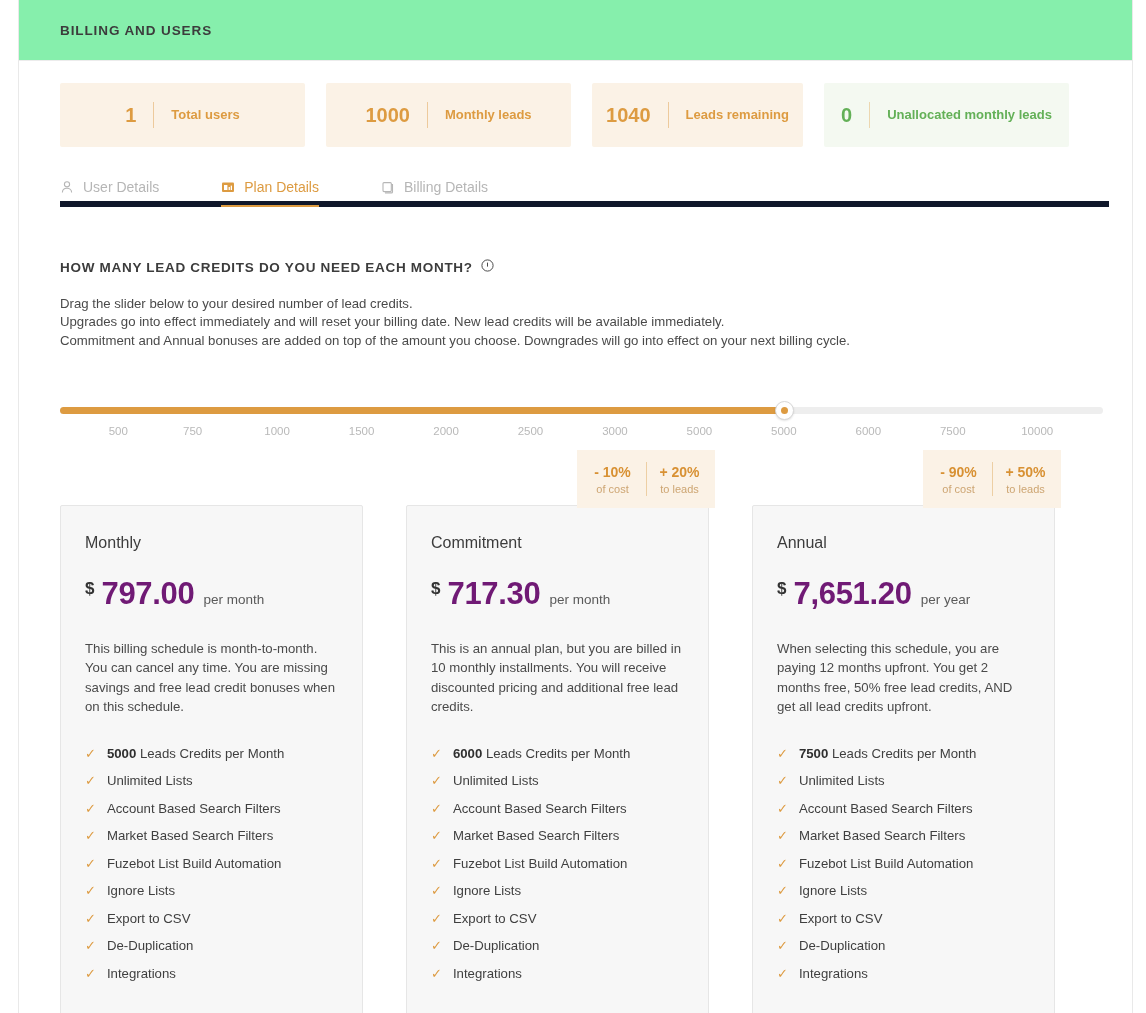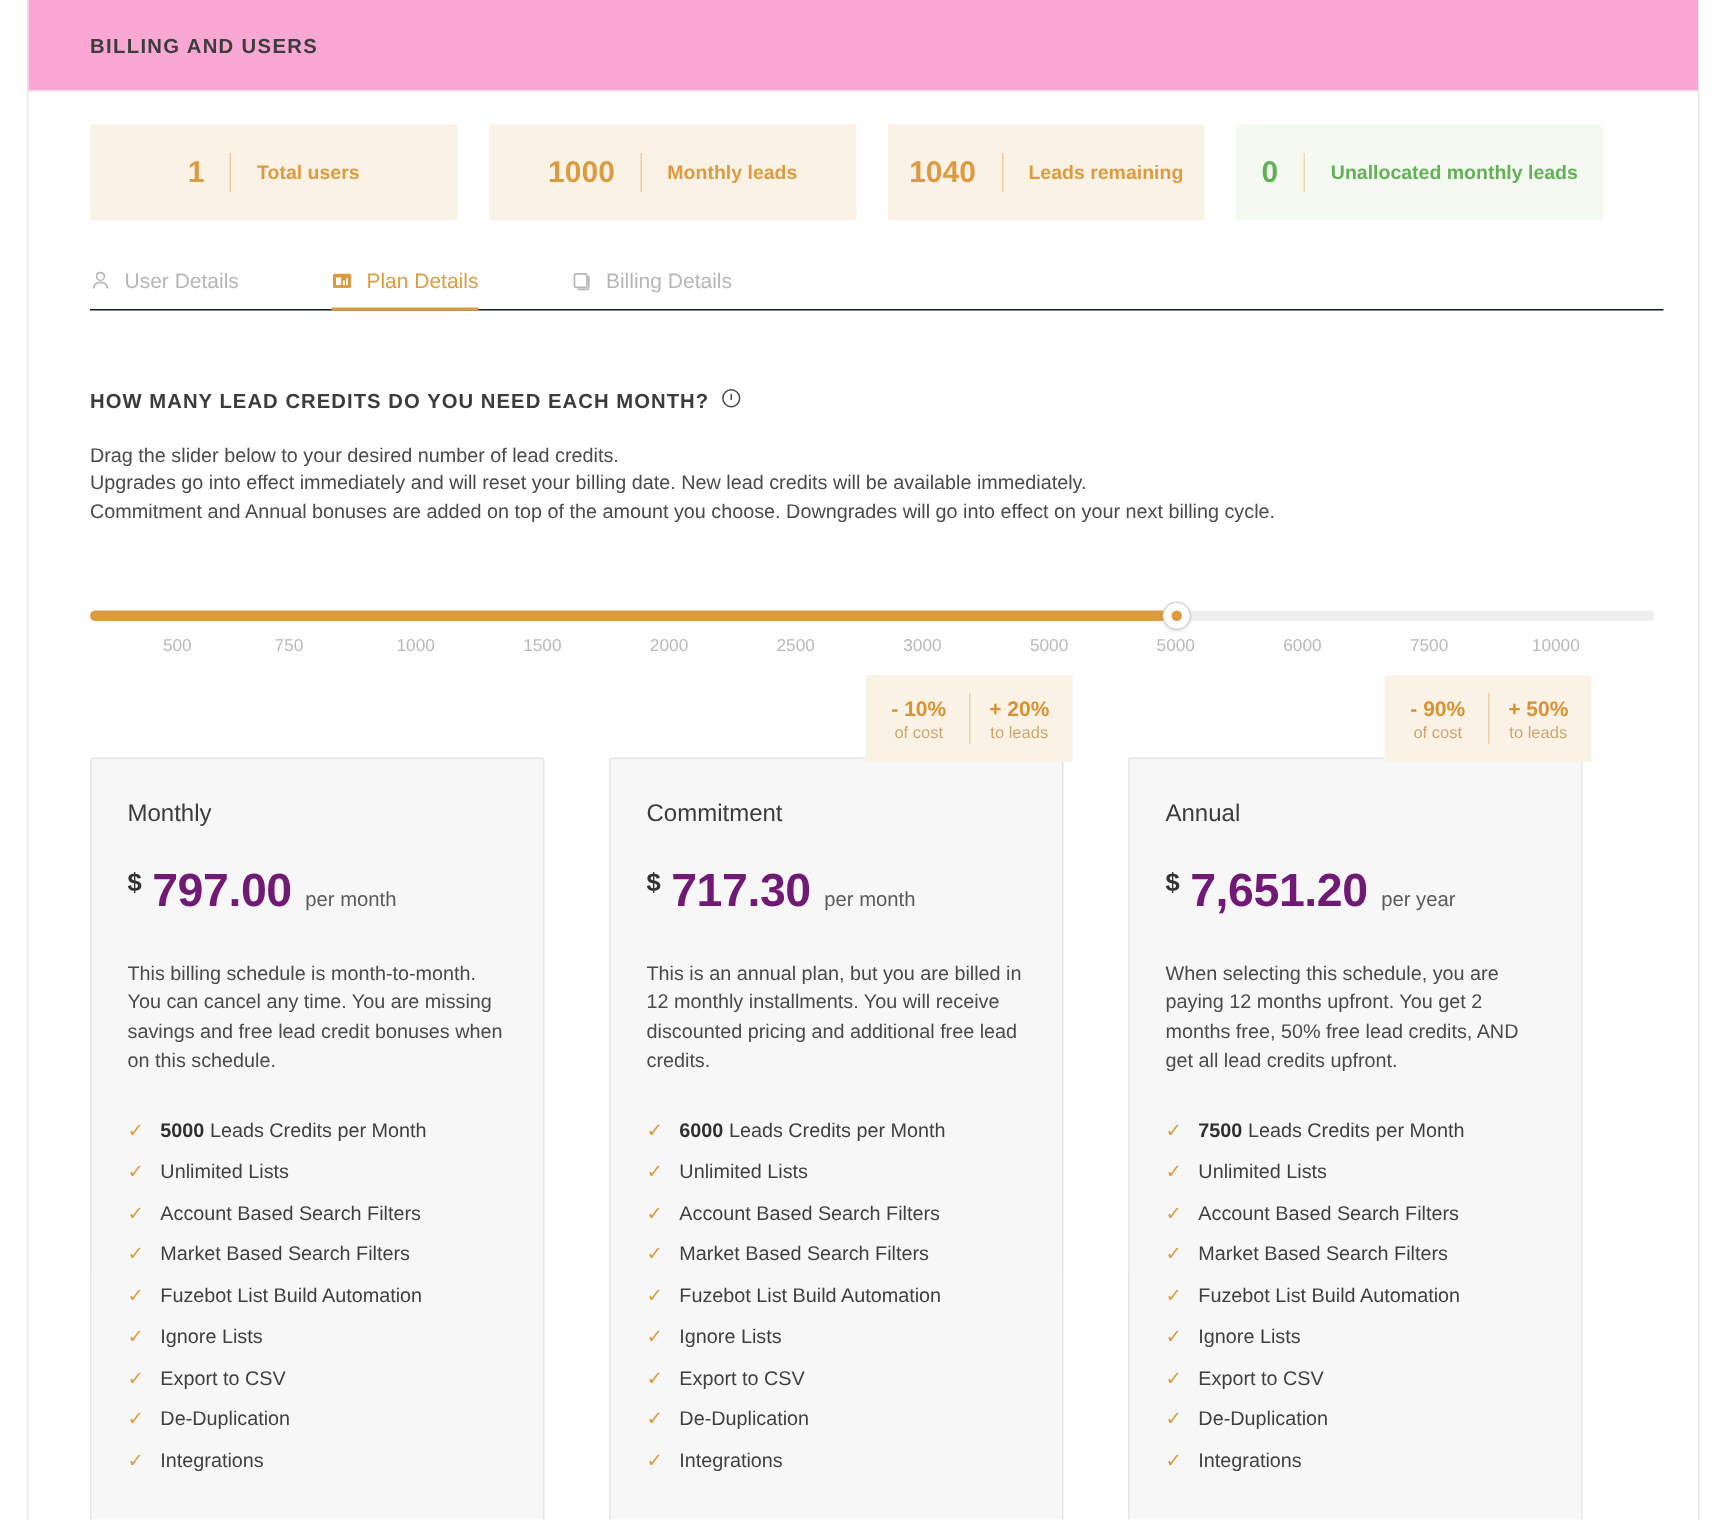--- a/index.html
+++ b/index.html
@@ -12,21 +12,21 @@
   }
   .page { position: relative; width: 1146px; height: 1013px; background: #ffffff; }
   .panel {
     position: absolute; left: 18px; top: 0; width: 1115px; min-height: 1013px;
     background: #ffffff;
     border-left: 1px solid #e9e9e9;
     border-right: 1px solid #e9e9e9;
     border-bottom: 1px solid #e9e9e9;
   }
   .panel-header {
-    height: 61px; background: #f9a8d4; border-bottom: 1px solid #ececec;
+    height: 61px; background: #86efac; border-bottom: 1px solid #ececec;
     display: flex; align-items: center; padding-left: 41px;
   }
   .panel-header .title {
     font-size: 13.5px; font-weight: bold; letter-spacing: .9px; color: #3c3c3c;
   }
 
   
   .stats { display: flex; gap: 21px; padding: 22px 23px 0 41px; }
   .stat {
     height: 64px; display: flex; align-items: center; justify-content: center;
@@ -41,21 +41,21 @@
   .stat.green  .num { color: #63b057; }
   .stat .sep { width: 1px; height: 26px; margin: 0 17px; }
   .stat.orange .sep { background: #edca9c; }
   .stat.green  .sep { background: #ecd7b0; }
   .stat .lbl { font-size: 13px; font-weight: bold; line-height: 1.35; }
   .stat.orange .lbl { color: #dd9b41; }
   .stat.green  .lbl { color: #63b057; }
 
   
   .tabs {
-    display: flex; margin: 22px 23px 0 41px; border-bottom: 1px solid #0f172a;
+    display: flex; margin: 22px 23px 0 41px; border-bottom: 6px solid #0f172a;
     height: 38px;
   }
   .tab {
     display: flex; align-items: center; gap: 9px; height: 38px;
     margin-right: 62px; cursor: pointer; color: #b6b6b6; font-size: 14px;
     border-bottom: 2px solid transparent; padding-bottom: 1px;
   }
   .tab.active { color: #dd9b41; border-bottom-color: #dd9b41; }
   .tab svg { display: block; }
 
@@ -283,21 +283,21 @@
                 <span class="pct">+ 20%</span>
                 <span class="sub">to leads</span>
               </div>
             </div>
             <div class="plan-name">Commitment</div>
             <div class="price">
               <span class="cur">$</span>
               <span class="amt">717.30</span>
               <span class="per">per month</span>
             </div>
-            <div class="plan-desc">This is an annual plan, but you are billed in 12 monthly installments. You will receive discounted pricing and additional free lead credits.</div>
+            <div class="plan-desc">This is an annual plan, but you are billed in 10 monthly installments. You will receive discounted pricing and additional free lead credits.</div>
             <ul class="features">
               <li>
                 <span class="check">✓</span>
                 <span><b>6000</b> <span>Leads Credits per Month</span></span>
               </li>
               <li>
                 <span class="check">✓</span>
                 <span>Unlimited Lists</span>
               </li>
               <li>

